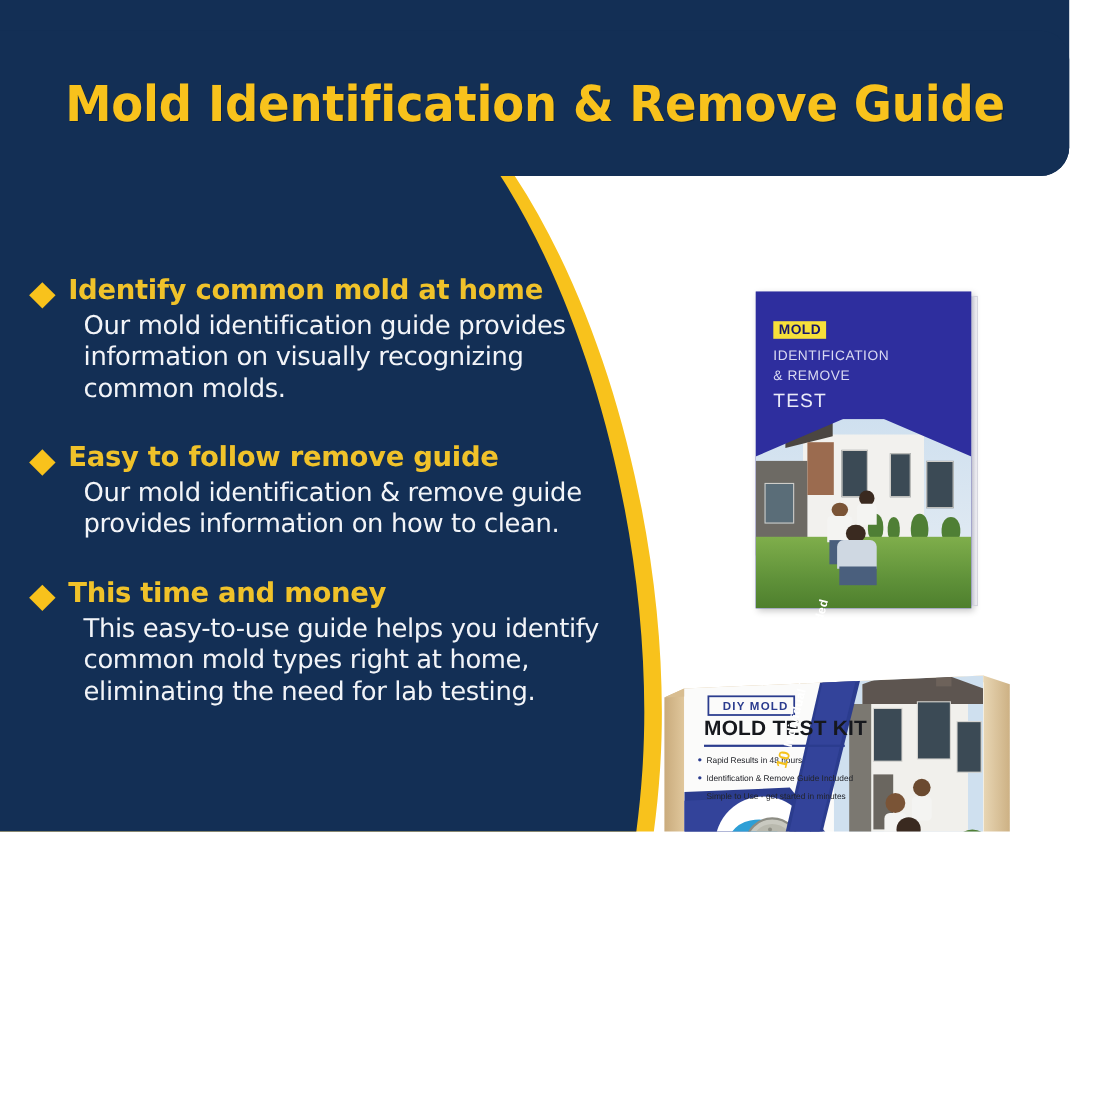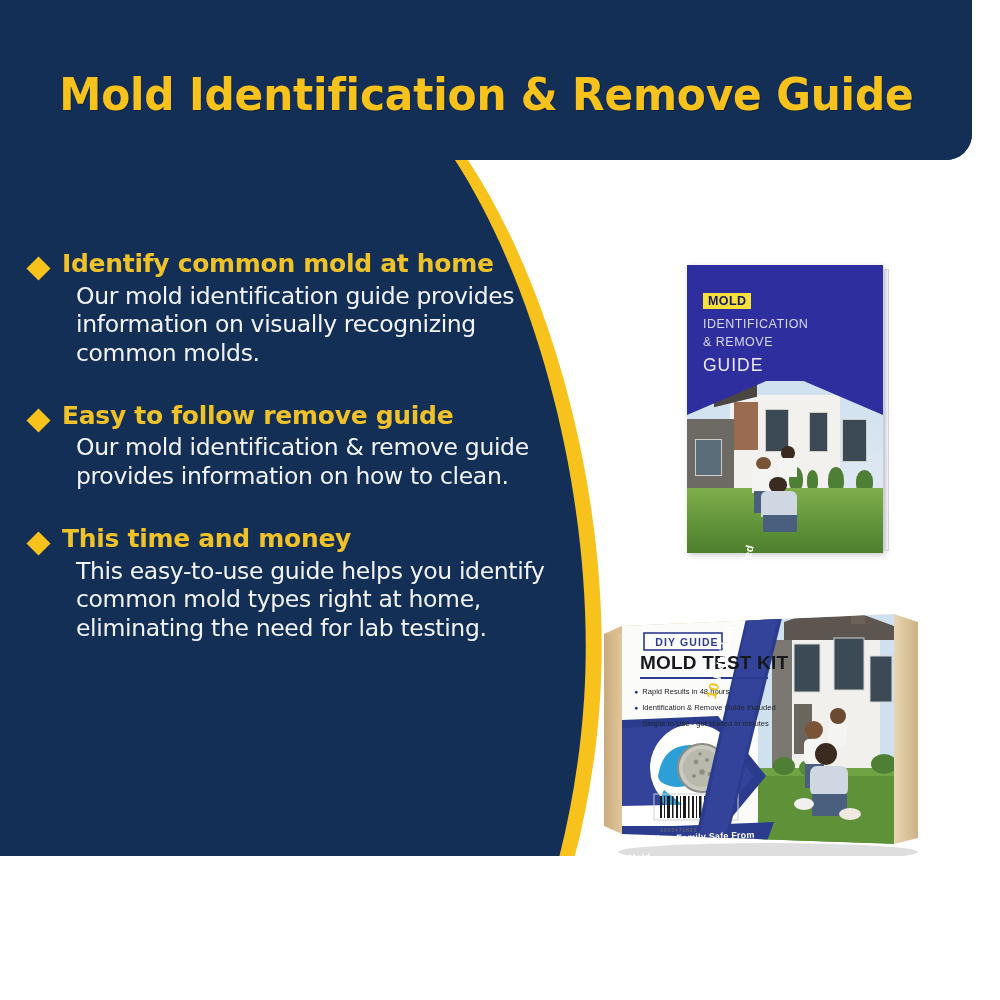--- a/index.html
+++ b/index.html
@@ -2,21 +2,21 @@
 <html><head>
 <meta charset="utf-8">
 <style>
   html,body{margin:0;padding:0;}
   body{
     width:1000px;height:1000px;
     background:#ffffff;
     font-family:"Liberation Sans", sans-serif;
     overflow:hidden;
   }
-  #stage{position:relative;width:1000px;height:856px;background:#ffffff;overflow:hidden;}
+  #stage{position:relative;width:1000px;height:756px;background:#ffffff;overflow:hidden;}
 
   
   .bg-svg{position:absolute;left:0;top:0;width:1000px;height:1000px;}
 
   
   .header-bar{
     position:absolute;left:0;top:28px;width:972px;height:132px;
     background:#132F55;
     border-top-right-radius:26px;border-bottom-right-radius:26px;
     display:flex;align-items:center;justify-content:center;
@@ -179,21 +179,21 @@
       </div>
 
       <svg style="position:absolute;left:0;top:0;width:100%;height:100%;" viewBox="0 0 196 288" preserveAspectRatio="none">
         <path d="M0,0 L196,0 L196,150 L98,108 L0,150 Z" fill="#2E2E9E"></path>
       </svg>
 
       <div class="bk-text">
         <div class="bk-mold">MOLD</div>
         <div class="bk-l2">IDENTIFICATION</div>
         <div class="bk-l3">&amp; REMOVE</div>
-        <div class="bk-guide">GUIDE</div>
+        <div class="bk-guide">TEST</div>
       </div>
     </div>
   </div>
 
   <div class="kitbox">
     <svg viewBox="0 0 340 265" style="width:340px;height:265px;" preserveAspectRatio="none">
       <defs>
         <clipPath id="faceClip">
             <polygon points="24,26 296,14 296,244 24,234"></polygon>
           </clipPath>
@@ -299,21 +299,21 @@
         <polygon points="152,10 182,10 126,244 100,244" fill="#33439A"></polygon>
       </g>
 
       <g clip-path="url(#faceClip)">
         <rect x="46" y="33" width="78" height="17" fill="none" stroke="#2B3C8E" stroke-width="1.6"></rect>
       </g>
     </svg>
 
     
     <div style="position:absolute;left:50px;top:32px;width:78px;text-align:center;">
-      <span style="color:#2B3C8E;font-weight:bold;font-size:10.5px;letter-spacing:1.1px;font-family:'Liberation Sans',sans-serif;">DIY GUIDE</span>
+      <span style="color:#2B3C8E;font-weight:bold;font-size:10.5px;letter-spacing:1.1px;font-family:'Liberation Sans',sans-serif;">DIY MOLD</span>
     </div>
 
     <div style="position:absolute;left:42px;top:52px;width:150px;">
       <span style="color:#16181d;font-weight:bold;font-size:19px;letter-spacing:.2px;font-family:'Liberation Sans',sans-serif;">MOLD TEST KIT</span>
       <div style="height:2px;background:#2B3C8E;width:128px;margin-top:3px;"></div>
     </div>
 
     <div style="position:absolute;left:36px;top:86px;width:145px;">
       <div style="display:flex;gap:4px;margin-bottom:5px;">
         <span style="color:#2B3C8E;font-size:7px;line-height:11px;">●</span>

